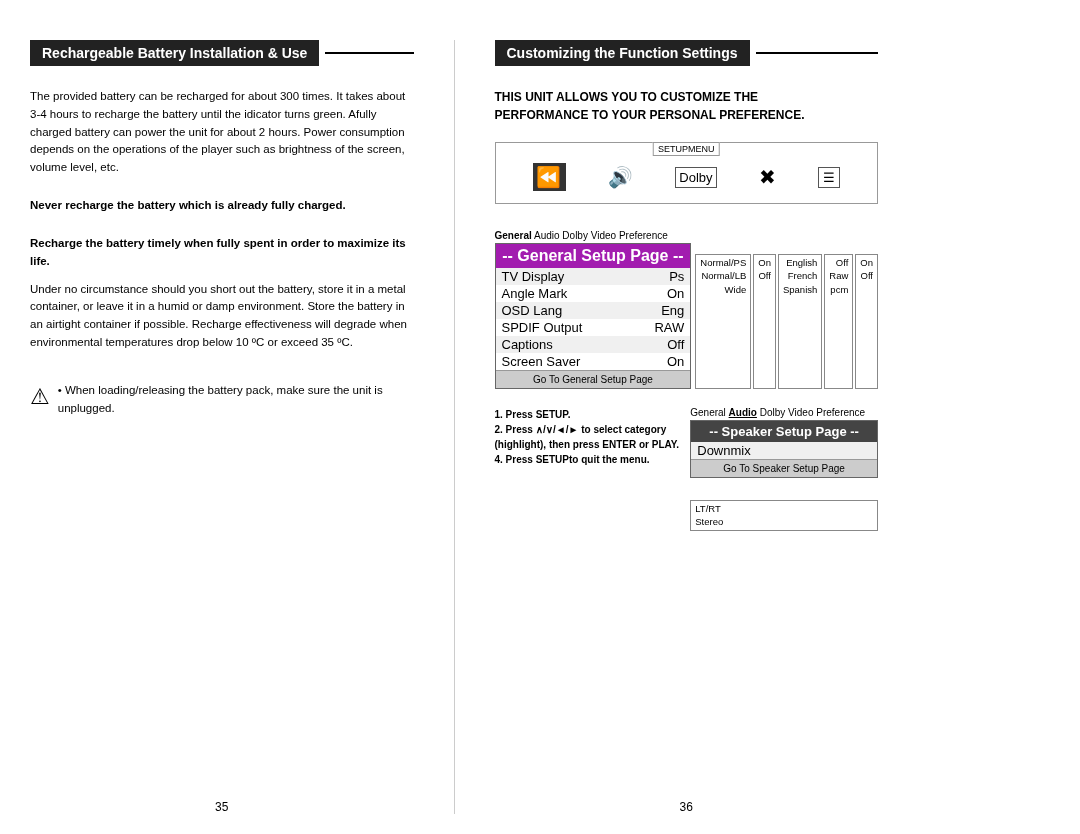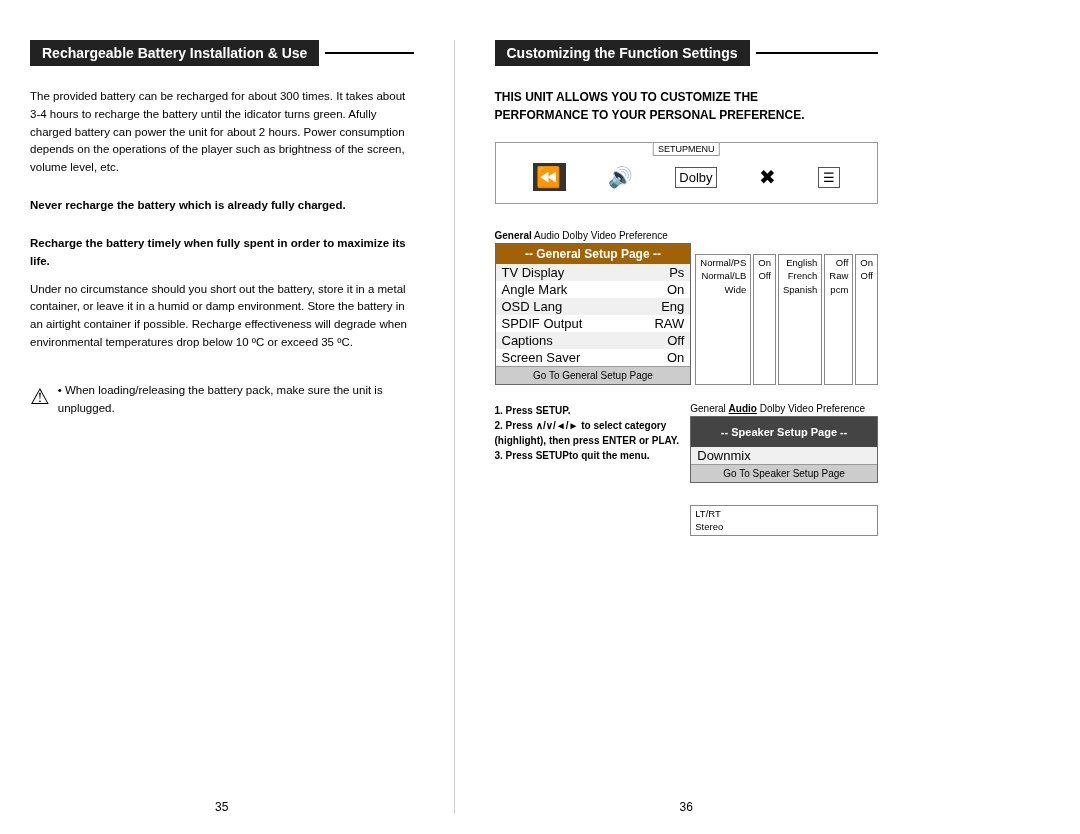--- a/index.html
+++ b/index.html
@@ -142,24 +142,24 @@
     }
     .menu-tabs {
       font-size: 10px;
       margin-bottom: 2px;
     }
     .setup-table {
       border: 1px solid #666;
       width: 100%;
     }
     .setup-table-header {
-      background: #a16207;
-      color: #fff;
-      text-align: center;
-      font-size: 12px;
+      background: #a21caf;
+      color: #fff;
+      text-align: center;
+      font-size: 16px;
       padding: 3px;
       font-weight: bold;
     }
     .setup-table-row {
       display: flex;
       justify-content: space-between;
       padding: 1px 6px;
       font-size: 13px;
     }
     .setup-table-row:nth-child(even) {
@@ -205,22 +205,22 @@
       margin-bottom: 2px;
     }
     .speaker-table {
       border: 1px solid #666;
       width: 100%;
     }
     .speaker-table-header {
       background: #444;
       color: #fff;
       text-align: center;
-      font-size: 11px;
-      padding: 9px;
+      font-size: 13px;
+      padding: 3px;
       font-weight: bold;
     }
     .speaker-table-footer {
       background: #ccc;
       text-align: center;
       font-size: 10px;
       padding: 3px;
       border-top: 1px solid #999;
     }
     .speaker-options {
@@ -328,21 +328,21 @@
         <div class="option-group">English<br>French<br>Spanish</div>
         <div class="option-group">Off<br>Raw<br>pcm</div>
         <div class="option-group">On<br>Off</div>
       </div>
     </div>
 
     <div class="instructions-area">
       <div class="instr-left">
         <p><span class="instr-bold">1. Press SETUP.</span></p>
         <p><span class="instr-bold">2. Press ∧/∨/◄/► to select category (highlight), then press ENTER or PLAY.</span></p>
-        <p><span class="instr-bold">3. Press SETUPto quit the menu.</span></p>
+        <p><span class="instr-bold">4. Press SETUPto quit the menu.</span></p>
       </div>
       <div class="instr-right">
         <div class="speaker-tabs">
           <span>General</span>
           <span style="font-weight:bold; text-decoration:underline;"> Audio</span>
           <span> Dolby</span>
           <span> Video</span>
           <span> Preference</span>
         </div>
         <div class="speaker-table">

